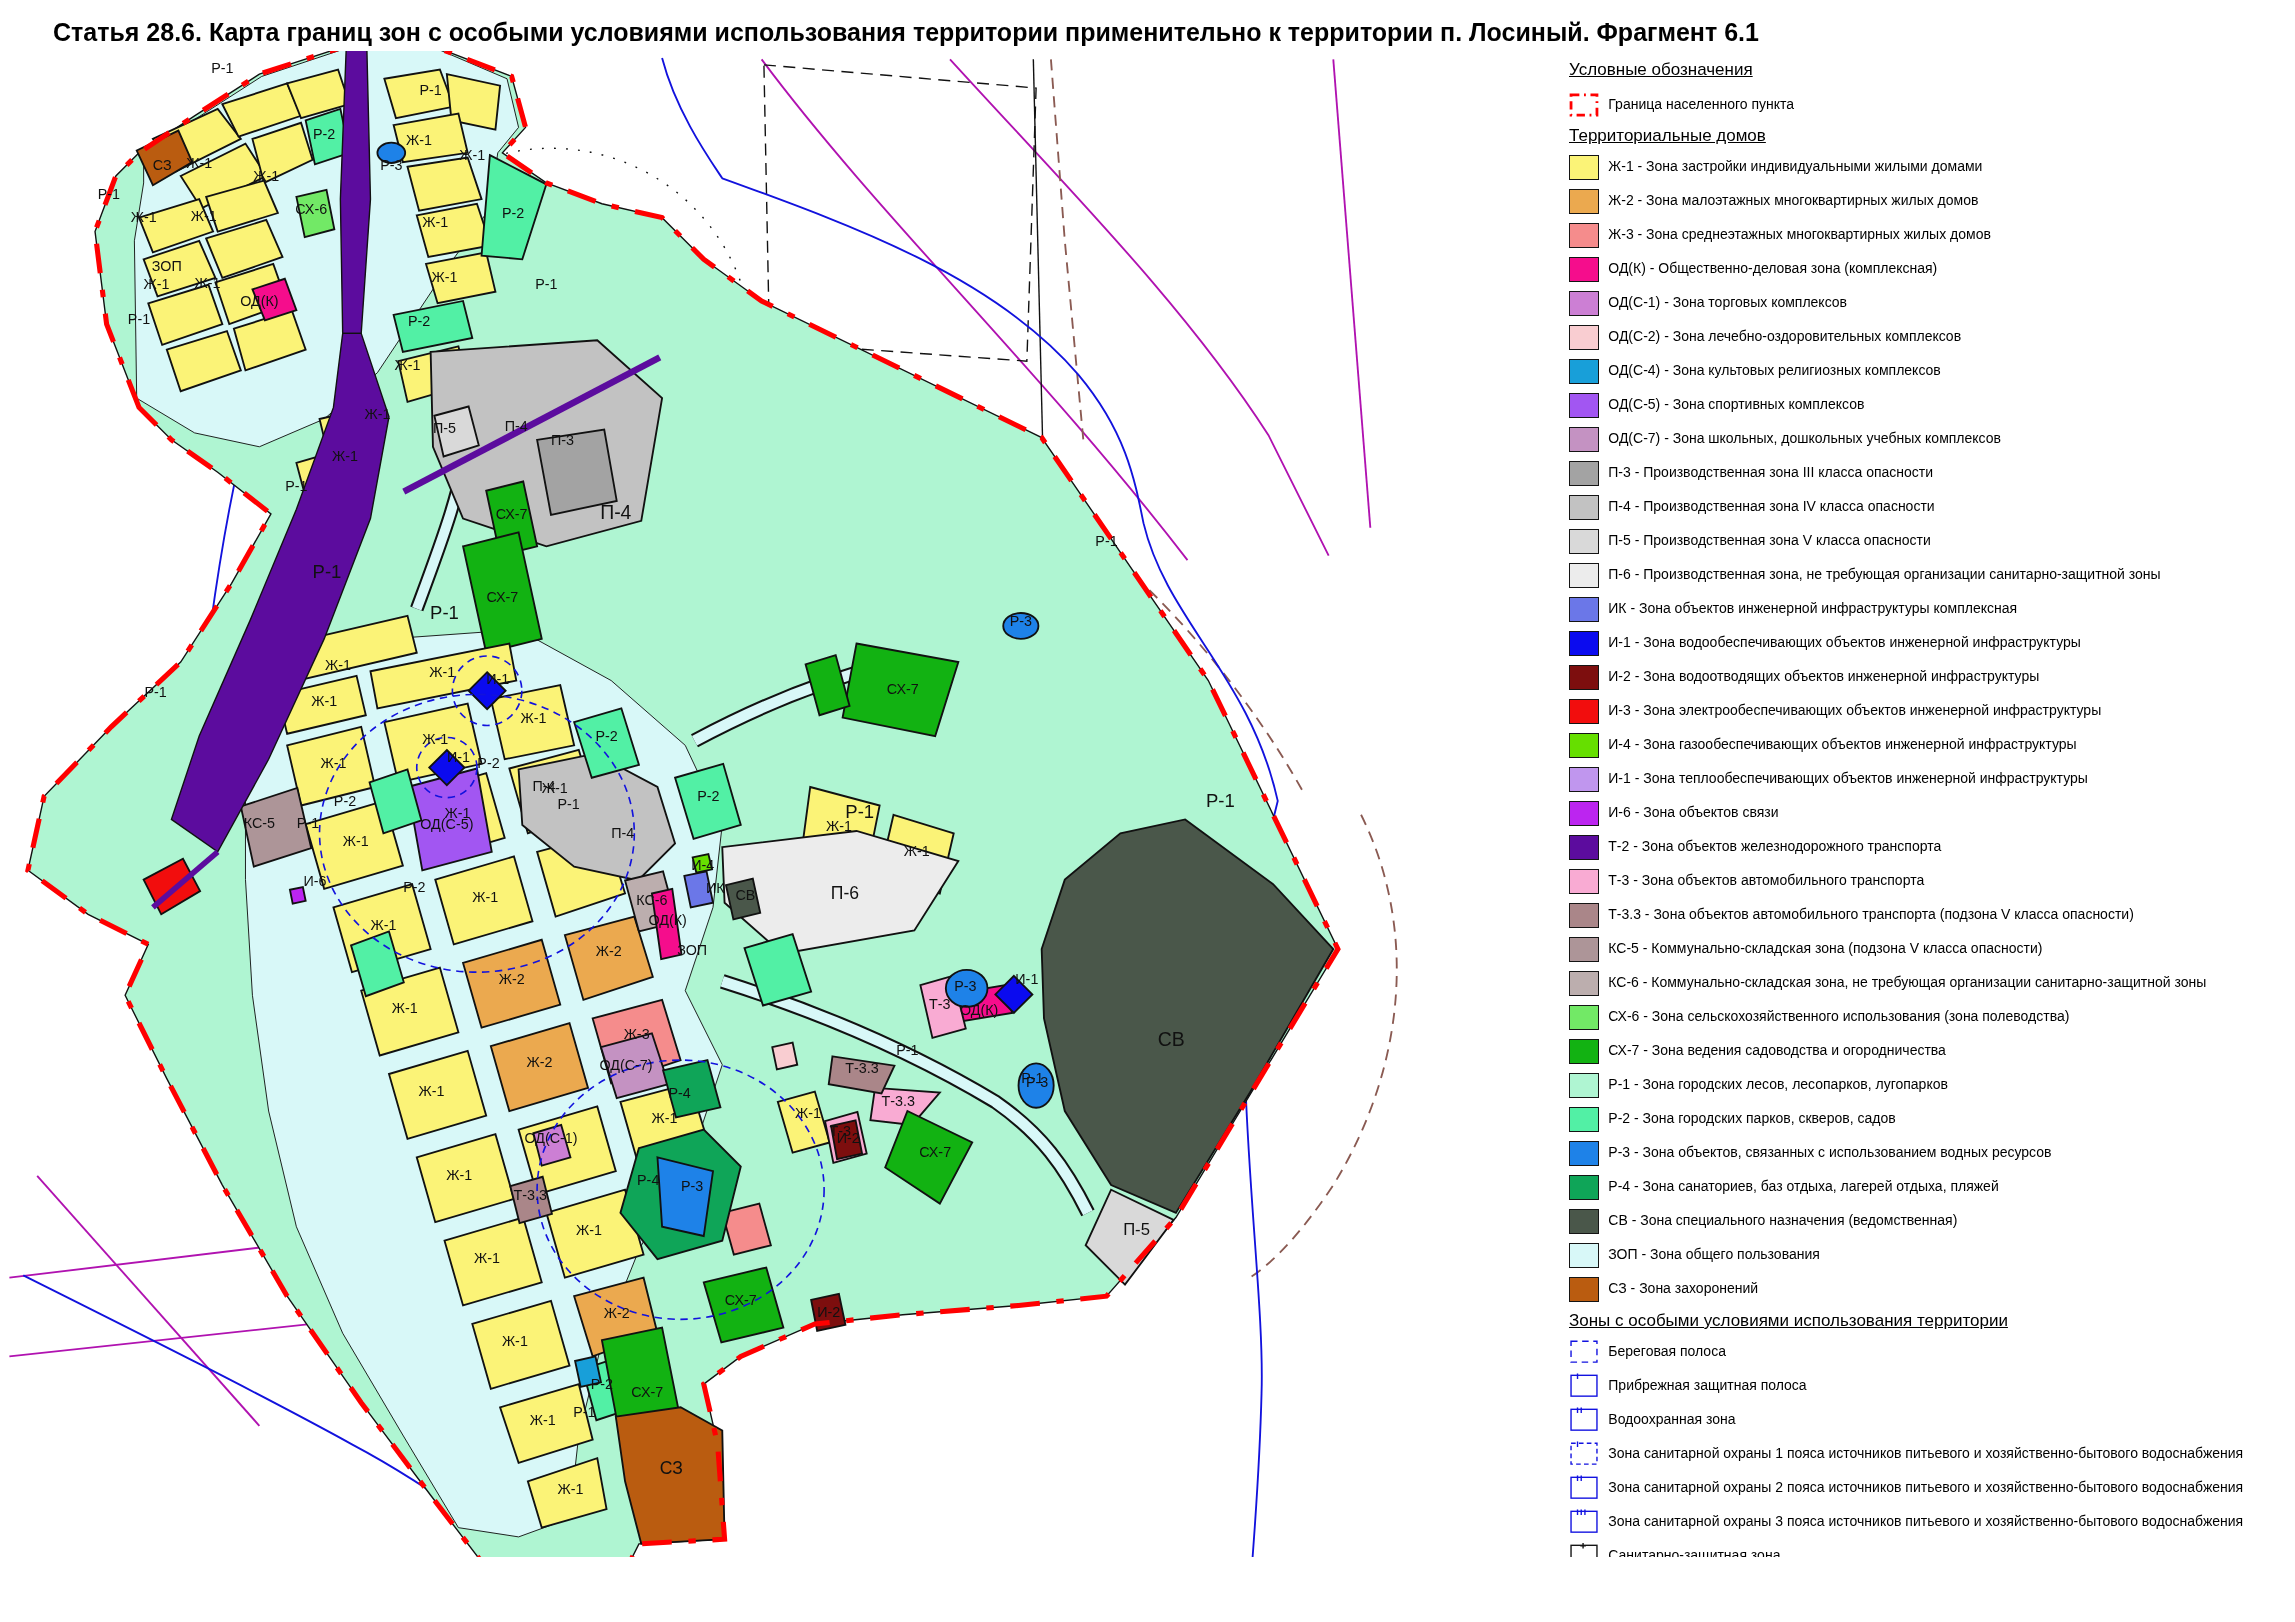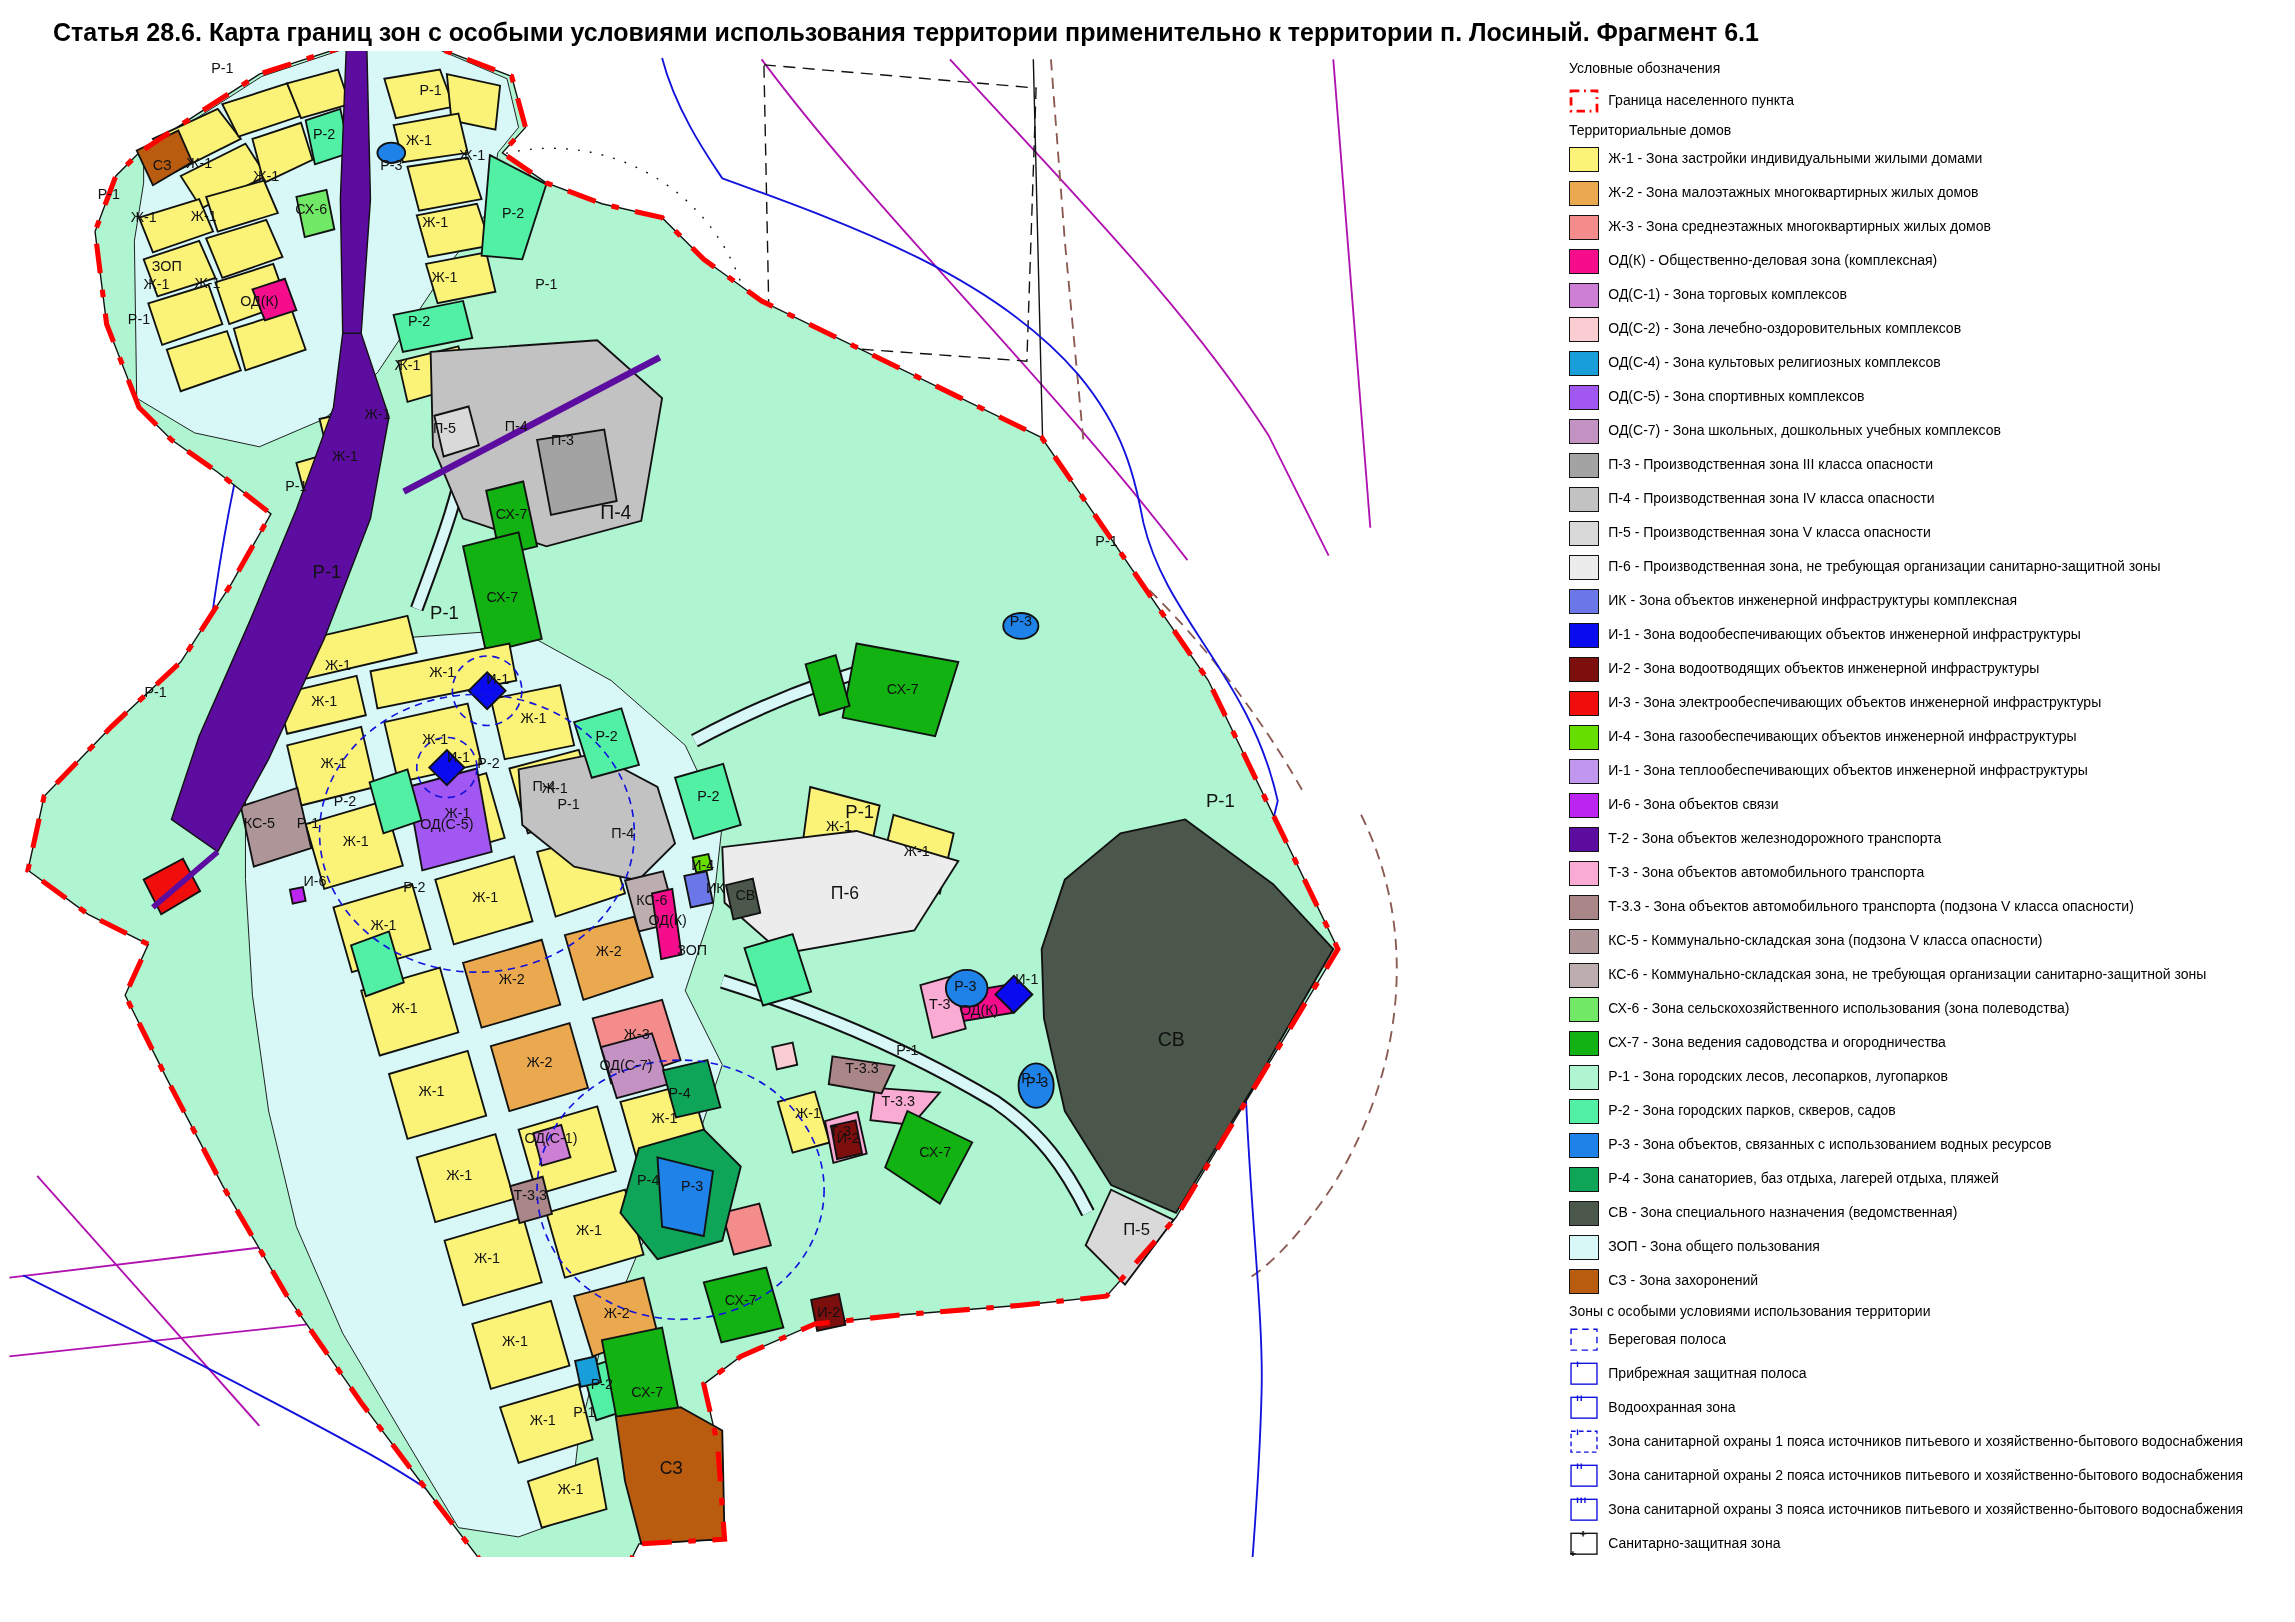--- a/index.html
+++ b/index.html
@@ -2,21 +2,21 @@
 <html style="font-size:7.4px"><head>
 <meta charset="utf-8">
 <style>
   html,body{margin:0;padding:0;background:#fff;}
   .page{position:relative;width:2295px;height:1557px;background:#fff;overflow:hidden;
         font-family:"Liberation Sans",sans-serif;color:#000;}
   .title{position:absolute;left:53px;top:17.6px;width:1787px;font-size:25px;font-weight:bold;
          line-height:1.15;}
   .map-svg{position:absolute;left:0;top:51px;}
   .legend{position:absolute;left:1569px;top:59px;width:720px;}
-  .legend-header{font-size:14px;margin:0.9px 0 3.7px 0;}
+  .legend-header{font-size:17px;margin:0.9px 0 3.7px 0;text-decoration:underline;}
   .legend-row{display:flex;align-items:center;gap:9.3px;min-height:34px;margin:0;}
   .legend-row.multi{align-items:center;}
   .swatch{width:30px;height:25px;flex:0 0 30px;border:1.4px solid #141414;box-sizing:border-box;}
   .symbox{width:30px;height:25px;flex:0 0 30px;}
   .legend-label{font-size:14px;line-height:1.25;}
   .map-label{font-family:"Liberation Sans",sans-serif;fill:#111;}
   svg text{user-select:none;}
 </style>
 </head>
 <body>

